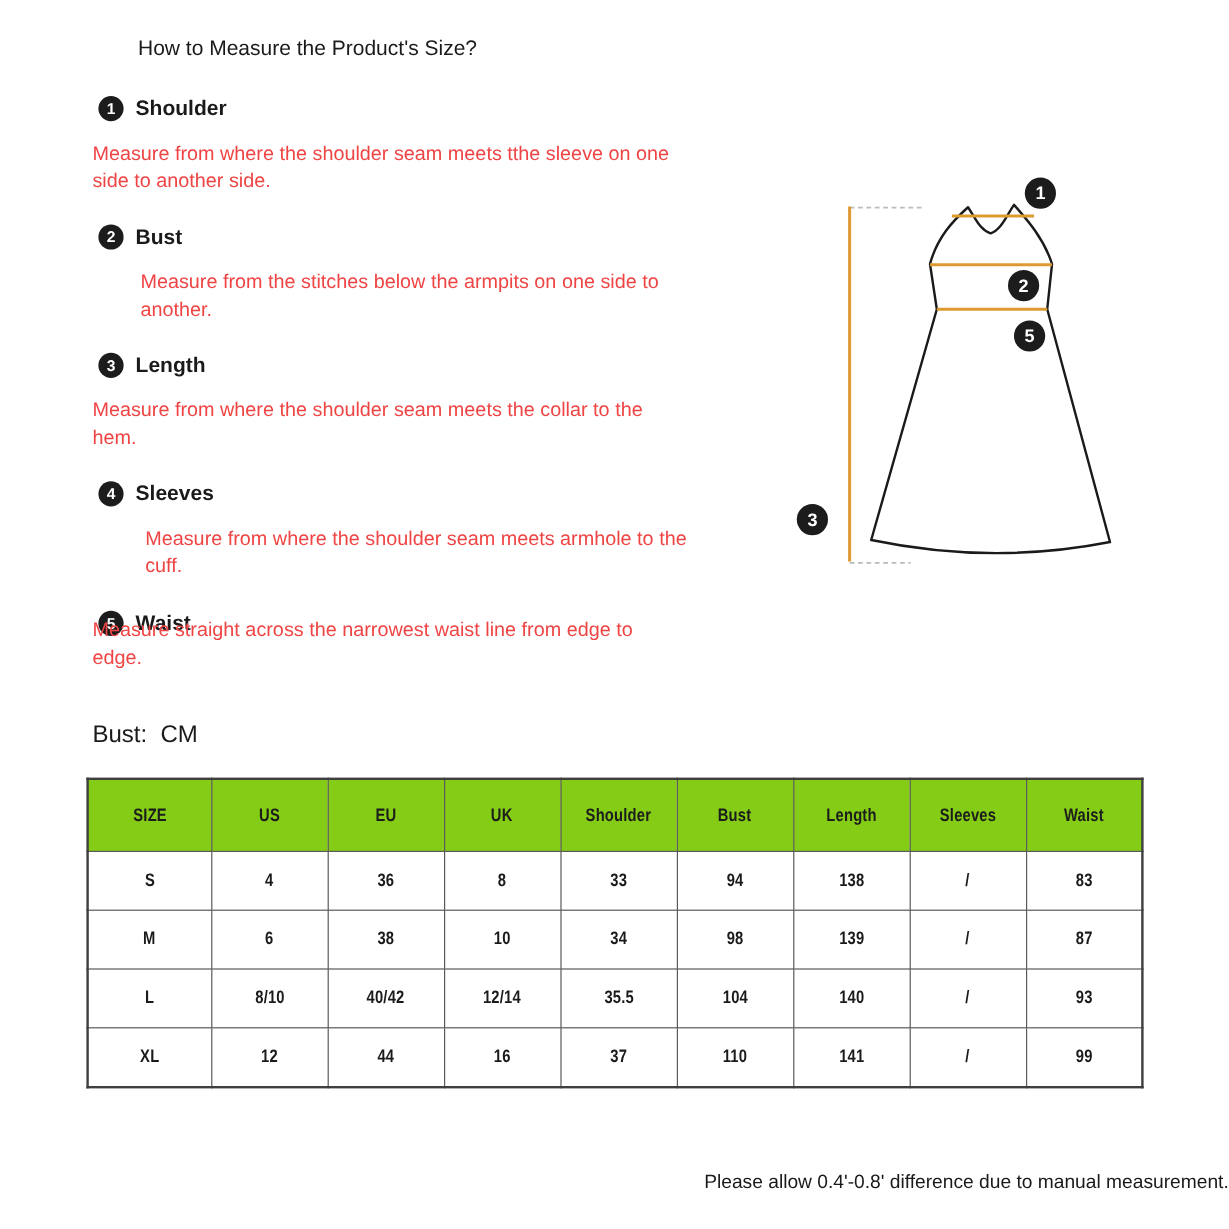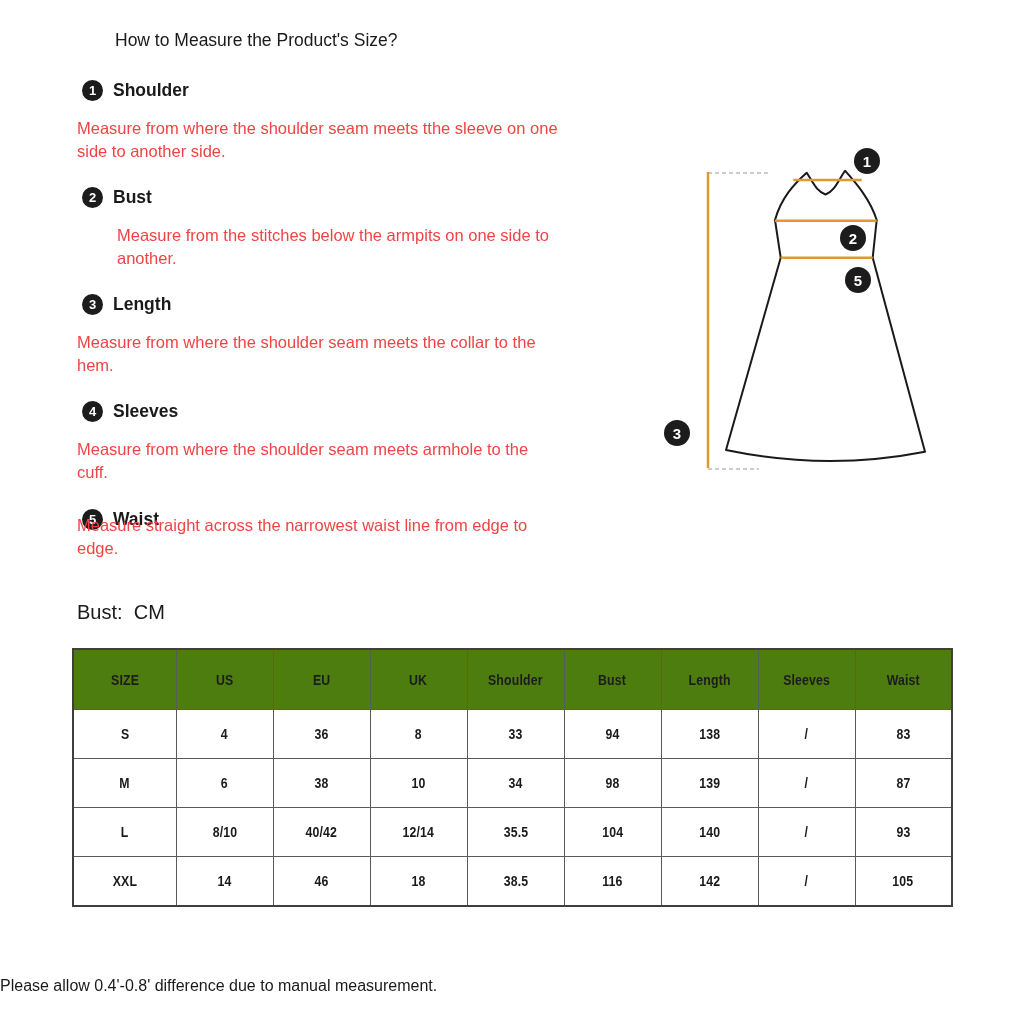--- a/index.html
+++ b/index.html
@@ -21,21 +21,21 @@
   .sec-label { font-size:17.5px; font-weight:600; }
 
   .para {
     position:absolute; left:77px; width:530px; font-size:16.5px; line-height:22.5px;
     white-space:pre-line; color:#ef4444;
   }
 
   #sec-head-1 { top:80px; }  #para-1 { top:117px; }
   #sec-head-2 { top:187px; } #para-2 { top:224px;margin-left:40px; }
   #sec-head-3 { top:294px; } #para-3 { top:331px; }
-  #sec-head-4 { top:401px; } #para-4 { top:438px; }
+  #sec-head-4 { top:401px; } #para-4 { top:438px;margin-left:44px; }
   #sec-head-5 { top:509px; } #para-5 { top:514px; }
 
   #unit-label { left:77px; top:601px; font-size:20px; white-space:pre; }
 
   
   #diagram { left:655px; top:140px; width:292px; height:342px; }
   #diagram svg { position:absolute; left:0; top:0; }
   .marker {
     position:absolute; width:26px; height:26px; border-radius:50%; background:#1c1c1c;
     color:#fff; font-size:15px; font-weight:bold;
@@ -48,30 +48,30 @@
 
   
   #table-wrap { left:72px; top:648px; }
   table.size-table {
     border-collapse:collapse; table-layout:fixed; width:881px;
     border:2px solid #3f3f3f;
   }
   table.size-table th, table.size-table td {
     border:1px solid #5a5a5a; text-align:center; padding:0;
   }
-  table.size-table th { height:59px; background:#4d7c0f; color:#1c1c1c; }
+  table.size-table th { height:59px; background:#84cc16; color:#1c1c1c; }
   table.size-table td { height:48px; background:#ffffff; }
   .cond {
     display:inline-block; transform:scaleX(0.82); transform-origin:center;
     font-size:15px; font-weight:600; letter-spacing:0.2px; white-space:nowrap;
   }
   td .cond { font-weight:600; }
 
   
-  #footer-note { left:0; top:977px; width:1024px; text-align:left; font-size:16px; }
+  #footer-note { left:0; top:977px; width:1024px; text-align:right; font-size:16px; }
 </style>
 </head>
 <body>
 
 <div class="abs" id="page-title">How to Measure the Product's Size?</div>
 
 <div class="sec-head" id="sec-head-1">
   <span class="bullet">1</span>
   <span class="sec-label">Shoulder</span>
 </div>
@@ -183,27 +183,27 @@
           <td><span class="cond">8/10</span></td>
           <td><span class="cond">40/42</span></td>
           <td><span class="cond">12/14</span></td>
           <td><span class="cond">35.5</span></td>
           <td><span class="cond">104</span></td>
           <td><span class="cond">140</span></td>
           <td><span class="cond">/</span></td>
           <td><span class="cond">93</span></td>
         </tr>
         <tr>
-          <td><span class="cond">XXL</span></td>
-          <td><span class="cond">14</span></td>
-          <td><span class="cond">46</span></td>
-          <td><span class="cond">18</span></td>
-          <td><span class="cond">38.5</span></td>
-          <td><span class="cond">116</span></td>
-          <td><span class="cond">142</span></td>
-          <td><span class="cond">/</span></td>
-          <td><span class="cond">105</span></td>
+          <td><span class="cond">XL</span></td>
+          <td><span class="cond">12</span></td>
+          <td><span class="cond">44</span></td>
+          <td><span class="cond">16</span></td>
+          <td><span class="cond">37</span></td>
+          <td><span class="cond">110</span></td>
+          <td><span class="cond">141</span></td>
+          <td><span class="cond">/</span></td>
+          <td><span class="cond">99</span></td>
         </tr>
       </tbody>
   </table>
 </div>
 
 <div class="abs" id="footer-note">Please allow 0.4'-0.8' difference due to manual measurement.</div>
 
 </body></html>

